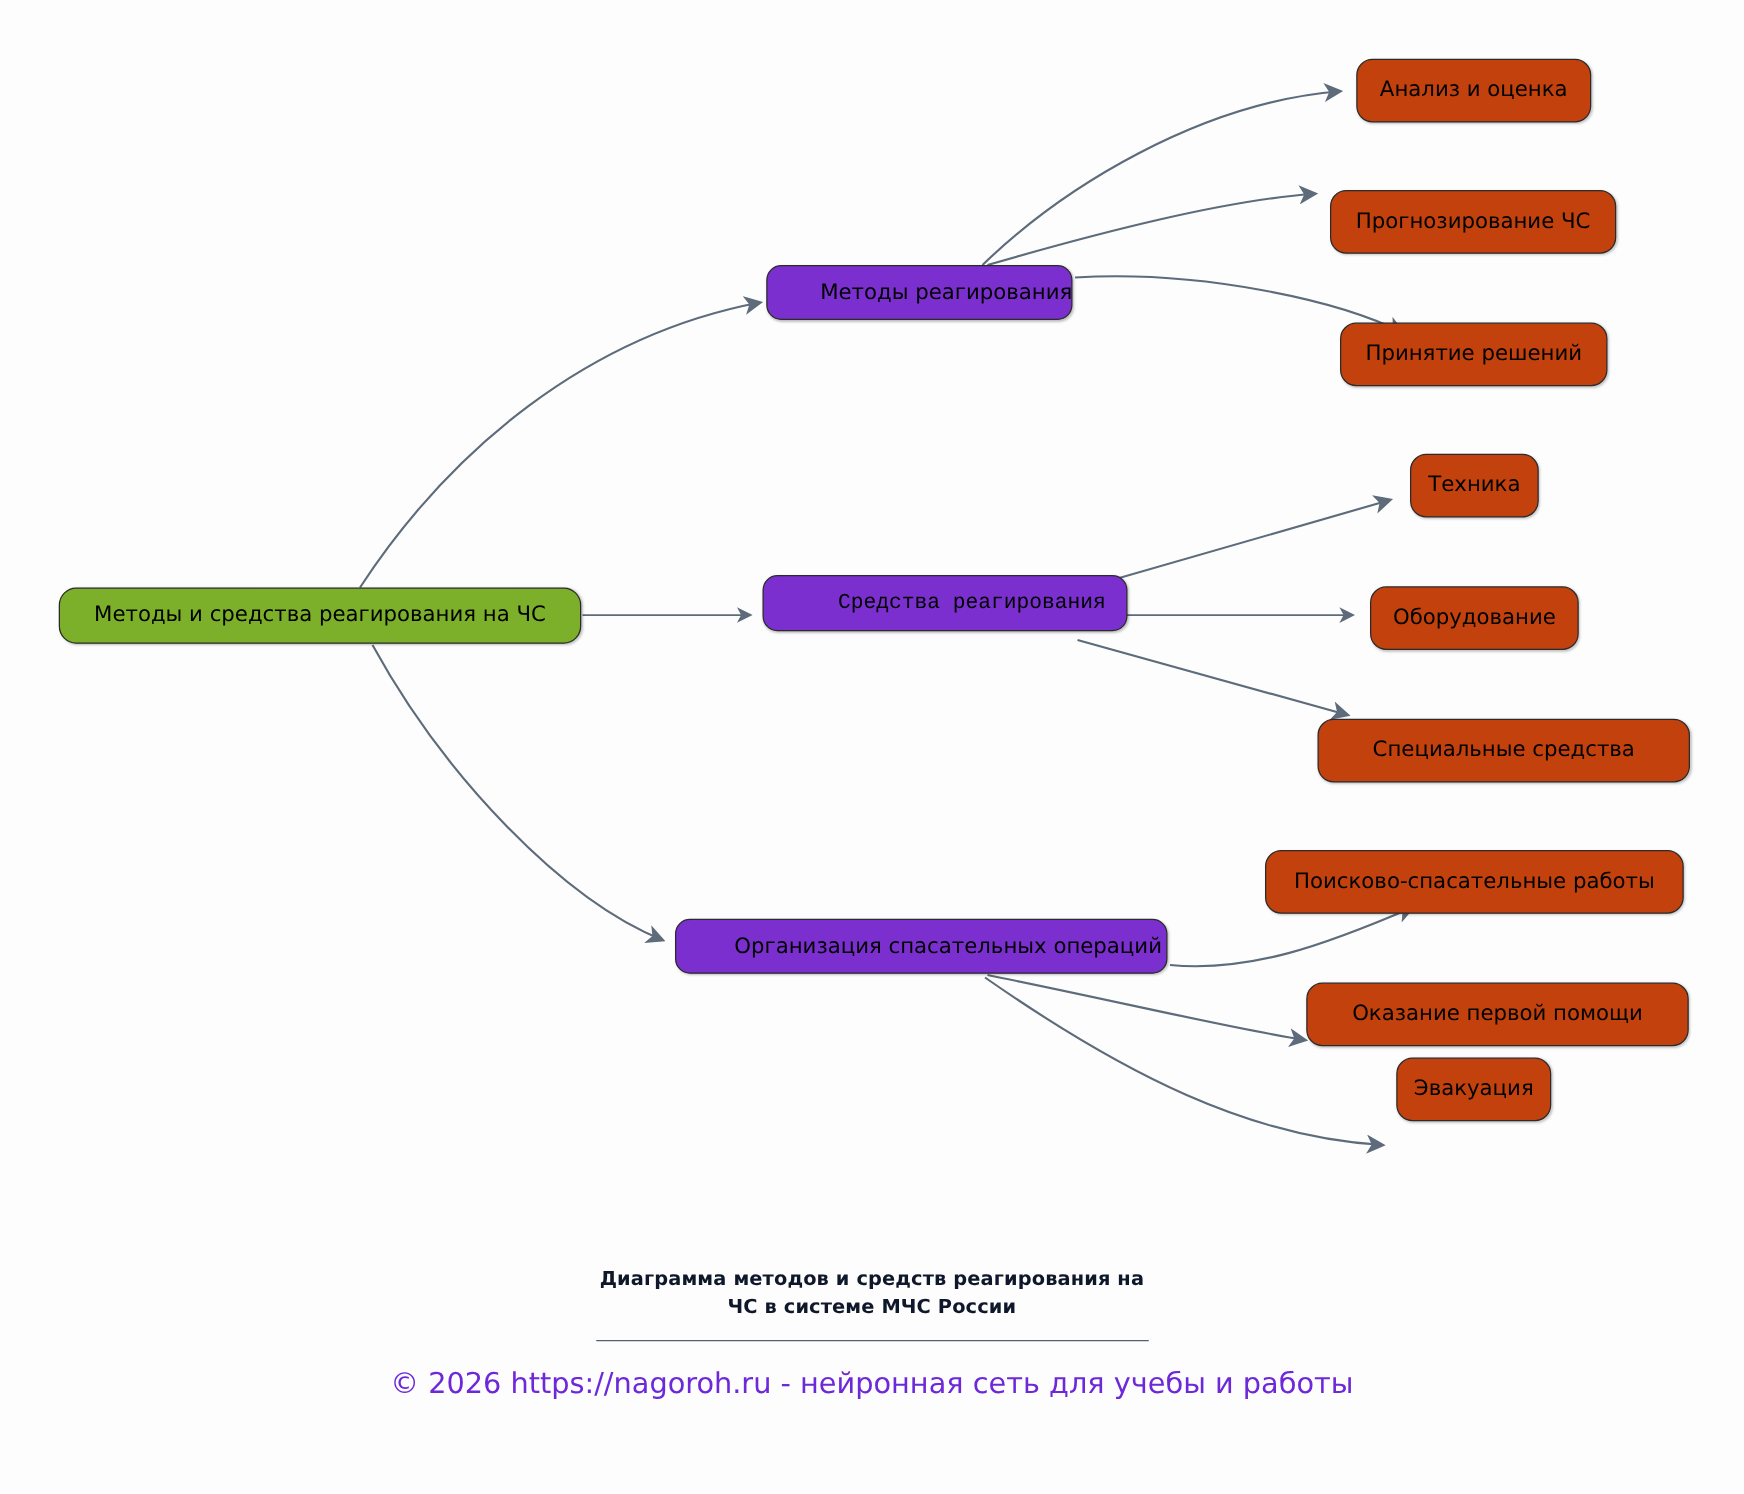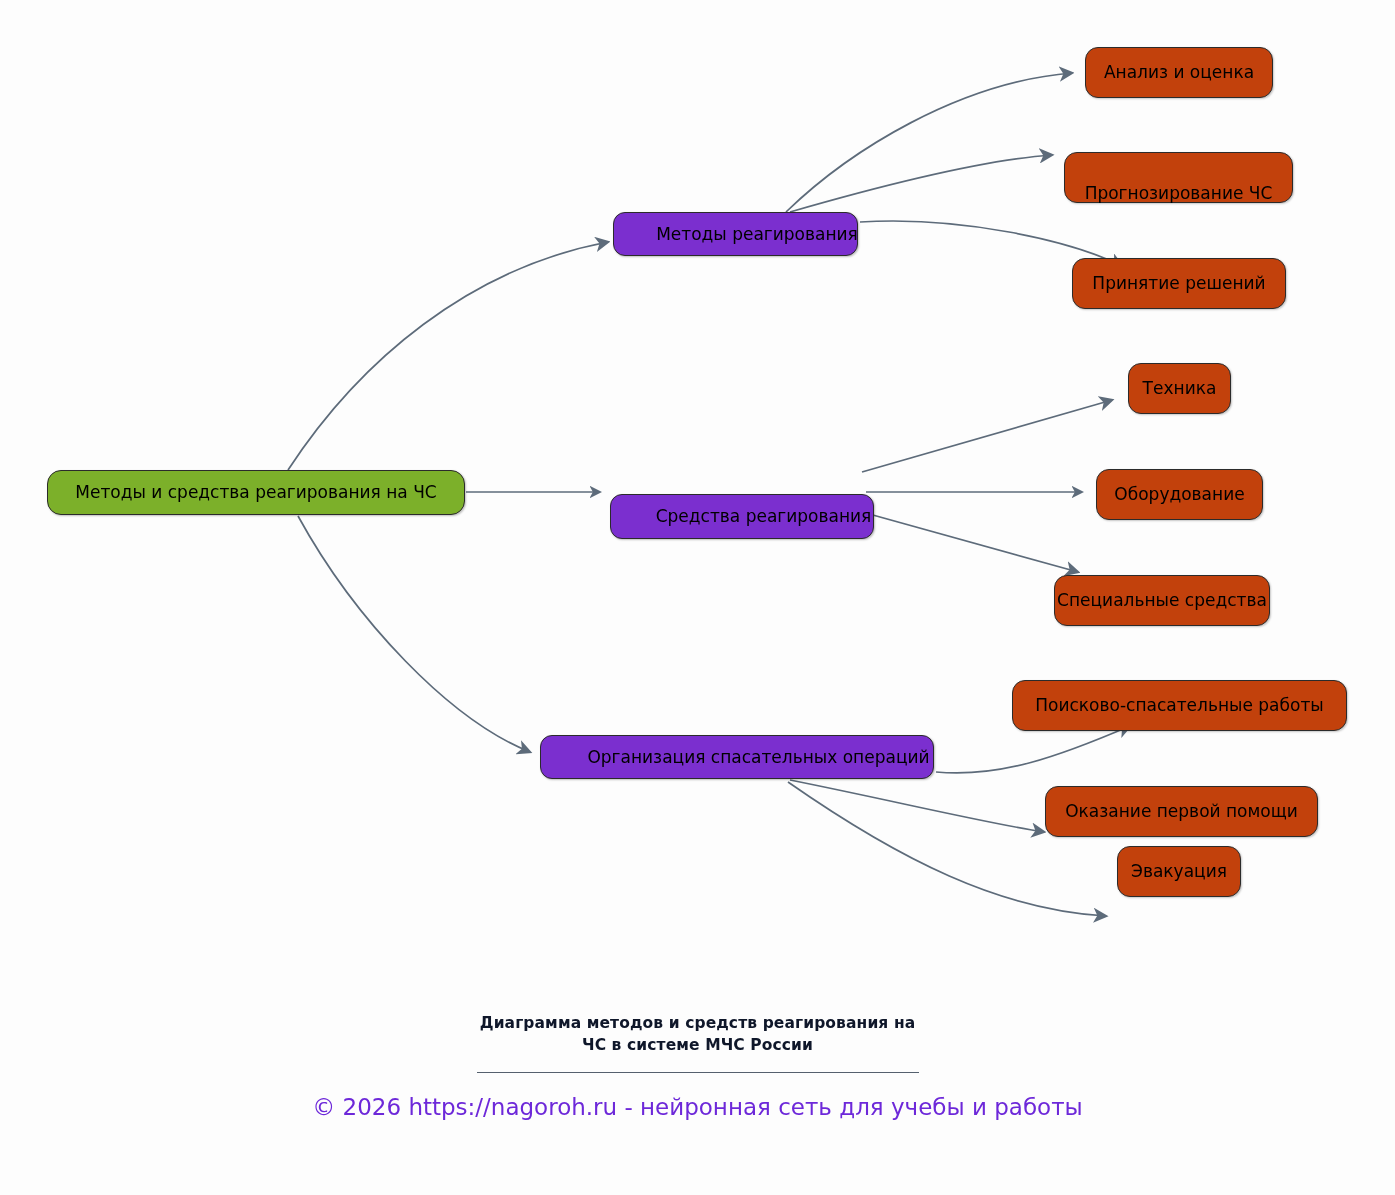--- a/index.html
+++ b/index.html
@@ -122,53 +122,53 @@
   </div>
 
   <div class="node branch" style="left:613px; top:212px; width:245px; height:44px;">
     <span>Методы реагирования</span>
   </div>
 
   <div class="node leaf" style="left:1085px; top:47px; width:188px; height:51px;">
     <span>Анализ и оценка</span>
   </div>
 
-  <div class="node leaf" style="left:1064px; top:152px; width:229px; height:51px;align-items:flex-end;">
+  <div class="node leaf" style="left:1064px; top:152px; width:229px; height:51px;">
     <span>Прогнозирование ЧС</span>
   </div>
 
   <div class="node leaf" style="left:1072px; top:258px; width:214px; height:51px;">
     <span>Принятие решений</span>
   </div>
 
-  <div class="node branch" style="left:610px; top:494px; width:264px; height:45px;">
+  <div class="node branch" style="left:610px; top:460px; width:292px; height:45px;font-family:Liberation Mono, monospace;">
     <span>Средства реагирования</span>
   </div>
 
   <div class="node leaf" style="left:1128px; top:363px; width:103px; height:51px;">
     <span>Техника</span>
   </div>
 
   <div class="node leaf" style="left:1096px; top:469px; width:167px; height:51px;">
     <span>Оборудование</span>
   </div>
 
-  <div class="node leaf" style="left:1054px; top:575px; width:216px; height:51px;justify-content:center;">
+  <div class="node leaf" style="left:1054px; top:575px; width:298px; height:51px;justify-content:center;">
     <span>Специальные средства</span>
   </div>
 
   <div class="node branch" style="left:540px; top:735px; width:394px; height:44px;">
     <span>Организация спасательных операций</span>
   </div>
 
   <div class="node leaf" style="left:1012px; top:680px; width:335px; height:51px;">
     <span>Поисково-спасательные работы</span>
   </div>
 
-  <div class="node leaf" style="left:1045px; top:786px; width:273px; height:51px;">
+  <div class="node leaf" style="left:1045px; top:786px; width:306px; height:51px;">
     <span>Оказание первой помощи</span>
   </div>
 
   <div class="node leaf" style="left:1117px; top:846px; width:124px; height:51px;">
     <span>Эвакуация</span>
   </div>
 
   <div id="footer">
     <div id="footer-title">
       <div>Диаграмма методов и средств реагирования на</div>

